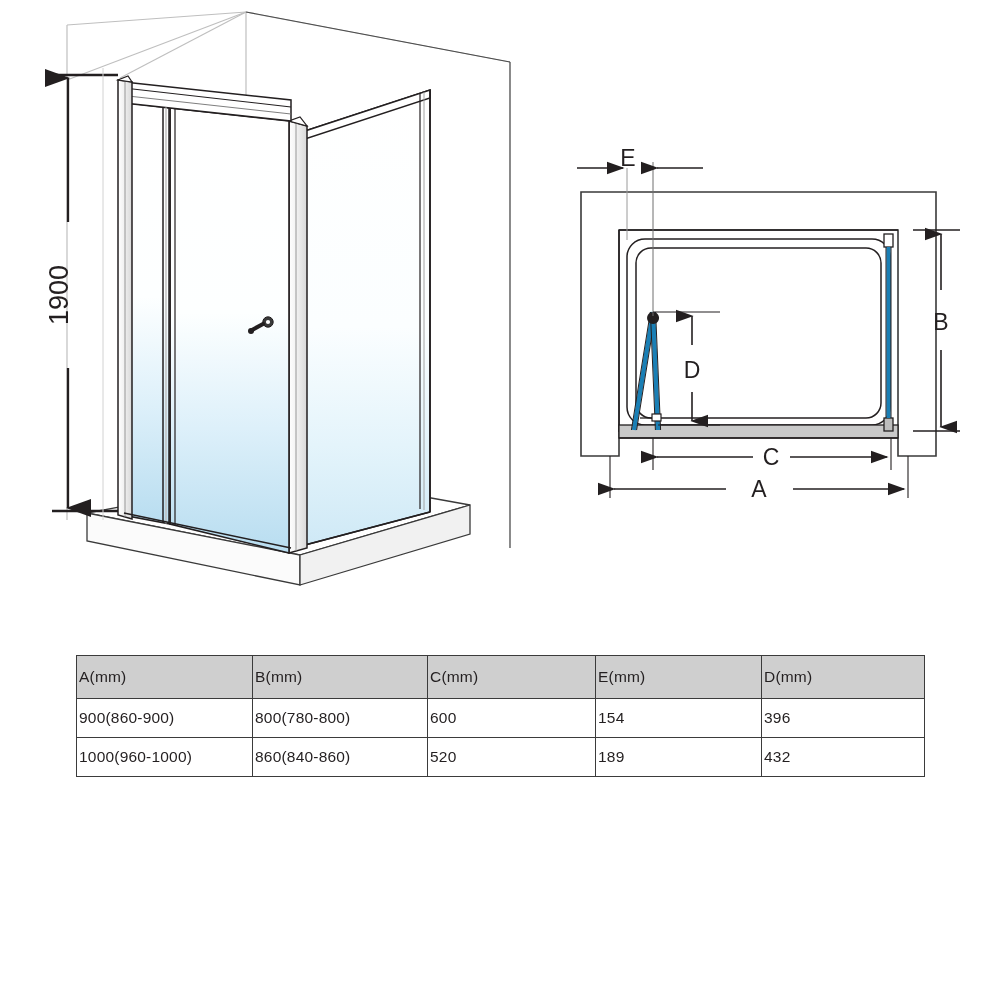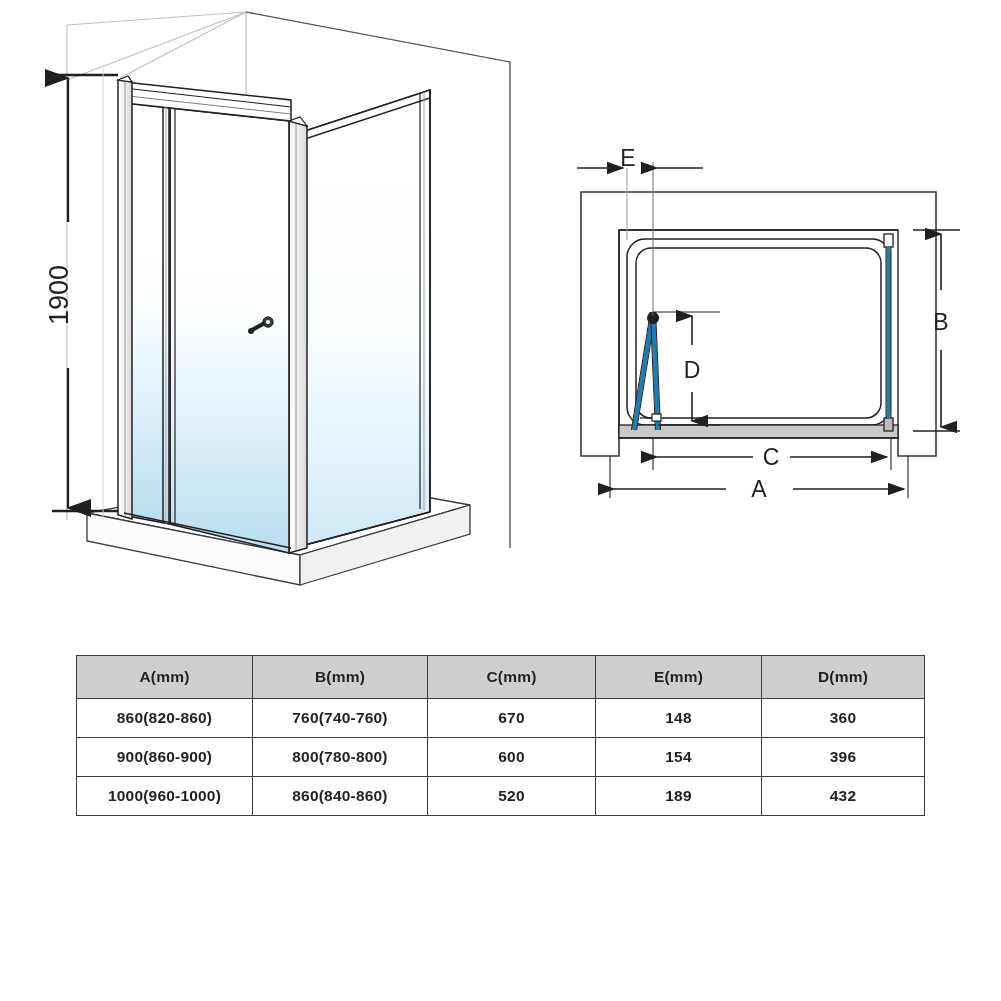--- a/index.html
+++ b/index.html
@@ -19,25 +19,25 @@
     position:absolute;left:76px;top:655px;width:848px;
   }
   table.spec{
     border-collapse:collapse;
     width:848px;
     table-layout:fixed;
     font-size:15.5px;
   }
   table.spec th,table.spec td{
     border:1px solid #3b3b3b;
-    text-align:center;
+    text-align:left;
     vertical-align:middle;
     height:38px;
     padding:0 2px;
-    font-weight:bold;
+    font-weight:normal;
     letter-spacing:.2px;
     white-space:nowrap;
   }
   table.spec th{
     background:#cfcfcf;
     height:42px;
     font-size:15.5px;
   }
   table.spec td{background:#ffffff;}
   table.spec col.c-a{width:176px;}
@@ -261,27 +261,20 @@
         <tr>
           <th>A(mm)</th>
           <th>B(mm)</th>
           <th>C(mm)</th>
           <th>E(mm)</th>
           <th>D(mm)</th>
         </tr>
       </thead>
       <tbody>
         <tr>
-          <td>860(820-860)</td>
-          <td>760(740-760)</td>
-          <td>670</td>
-          <td>148</td>
-          <td>360</td>
-        </tr>
-        <tr>
           <td>900(860-900)</td>
           <td>800(780-800)</td>
           <td>600</td>
           <td>154</td>
           <td>396</td>
         </tr>
         <tr>
           <td>1000(960-1000)</td>
           <td>860(840-860)</td>
           <td>520</td>

